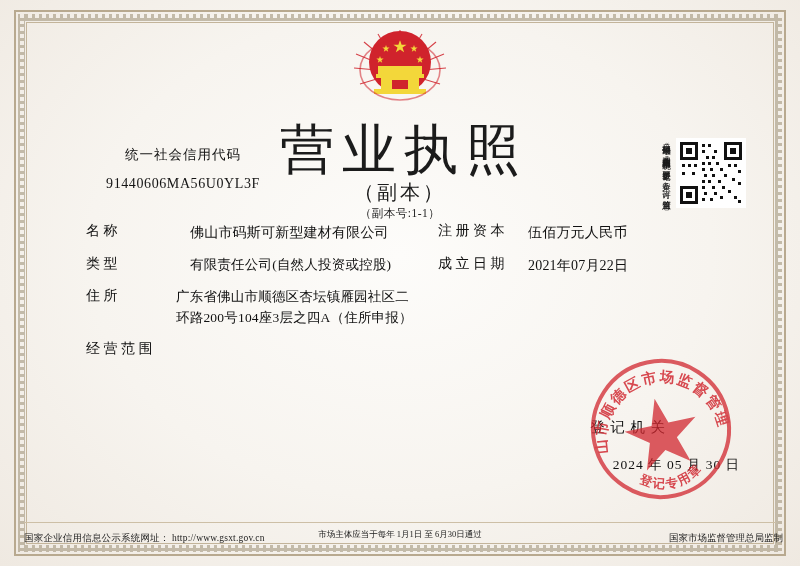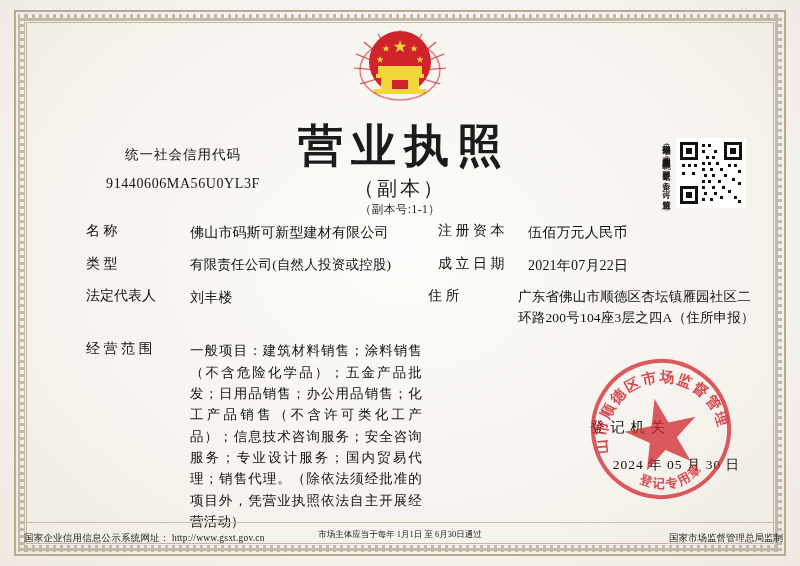--- a/index.html
+++ b/index.html
@@ -72,29 +72,28 @@
   
   .title-block {
     position: absolute;
     left: 0; right: 0;
     top: 96px;
     text-align: center;
     pointer-events: none;
   }
   .main-title {
     font-family: "DejaVu Serif", "Liberation Serif", serif;
-    font-size: 45px;
-    font-weight: bold;
+    font-size: 54px;
+    font-weight: normal;
     letter-spacing: 8px;
     color: #1b1b1b;
     line-height: 1.05;
     text-indent: 8px;
   }
   .sub-title {
-    margin-top: 6px;
     font-size: 20px;
     letter-spacing: 3px;
     color: #1b1b1b;
   }
   .copy-no {
     font-size: 11.5px;
     color: #1b1b1b;
     letter-spacing: 0.5px;
   }
 
@@ -387,34 +386,29 @@
           <div class="flabel">类  型</div>
           <div class="fvalue small">有限责任公司(自然人投资或控股)</div>
         </div>
         <div class="col-right">
           <div class="flabel narrow">成 立 日 期</div>
           <div class="fvalue">2021年07月22日</div>
         </div>
       </div>
 
       <div class="row addr">
-        <div class="col-left">
-          <div class="flabel">法定代表人</div>
-          <div class="fvalue">刘丰楼</div>
-        </div>
         <div class="col-right">
           <div class="flabel narrow">住    所</div>
           <div class="fvalue small">广东省佛山市顺德区杏坛镇雁园社区二环路200号104座3层之四A（住所申报）</div>
         </div>
       </div>
 
       <div class="row scope-row">
         <div class="col-left">
           <div class="flabel">经 营 范 围</div>
-          <div class="fvalue small">一般项目：建筑材料销售；涂料销售（不含危险化学品）；五金产品批发；日用品销售；办公用品销售；化工产品销售（不含许可类化工产品）；信息技术咨询服务；安全咨询服务；专业设计服务；国内贸易代理；销售代理。（除依法须经批准的项目外，凭营业执照依法自主开展经营活动）</div>
         </div>
         <div class="col-right"></div>
       </div>
 
     </div>
 
     <div class="reg-auth">登 记 机 关</div>
     <div class="reg-date">2024 年 05 月 30 日</div>
 
     <div class="seal">

